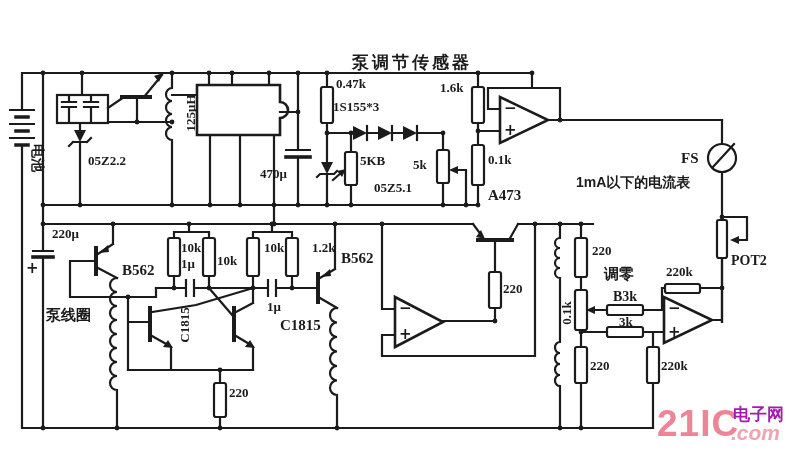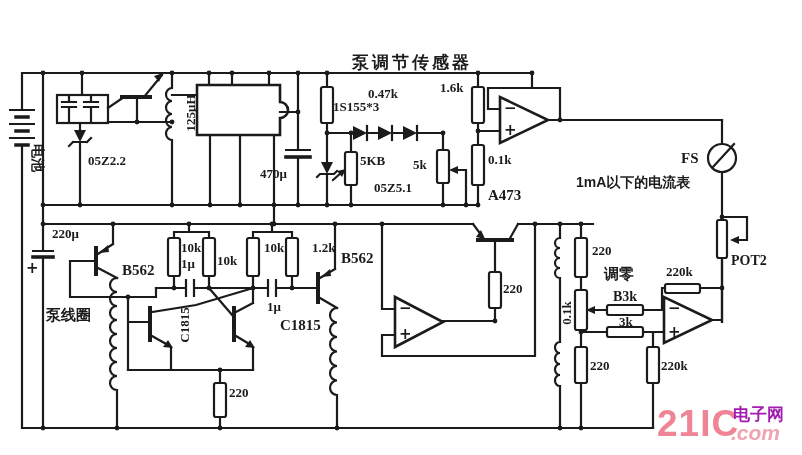--- a/index.html
+++ b/index.html
@@ -236,21 +236,21 @@
     </g>
   </g>
 </svg>
 
 <span class="lbl cn title" style="left:352px;top:44px;margin-top:10px;">泵调节传感器</span>
 
 <span class="lbl cn rot-cw" style="left:38px;top:158px;">电池</span>
 <span class="lbl" style="left:88px;top:154px;">05Z2.2</span>
 <span class="lbl rot-ccw" style="left:190px;top:113px;">125μH</span>
 <span class="lbl" style="left:260px;top:167px;">470μ</span>
-<span class="lbl" style="left:336px;top:87px;margin-left:32px;">0.47k</span>
+<span class="lbl" style="left:336px;top:77px;">0.47k</span>
 <span class="lbl" style="left:333px;top:100px;">1S155*3</span>
 <span class="lbl" style="left:360px;top:154px;">5KB</span>
 <span class="lbl" style="left:413px;top:158px;">5k</span>
 <span class="lbl" style="left:374px;top:181px;">05Z5.1</span>
 <span class="lbl" style="left:440px;top:81px;">1.6k</span>
 <span class="lbl" style="left:488px;top:153px;">0.1k</span>
 <span class="lbl" style="left:488px;top:188px;font-size:15px;">A473</span>
 <span class="lbl" style="left:681px;top:151px;font-size:15px;">FS</span>
 <span class="lbl cn" style="left:576px;top:175px;">1mA以下的电流表</span>
 <span class="lbl" style="left:731px;top:254px;font-size:14px;">POT2</span>

